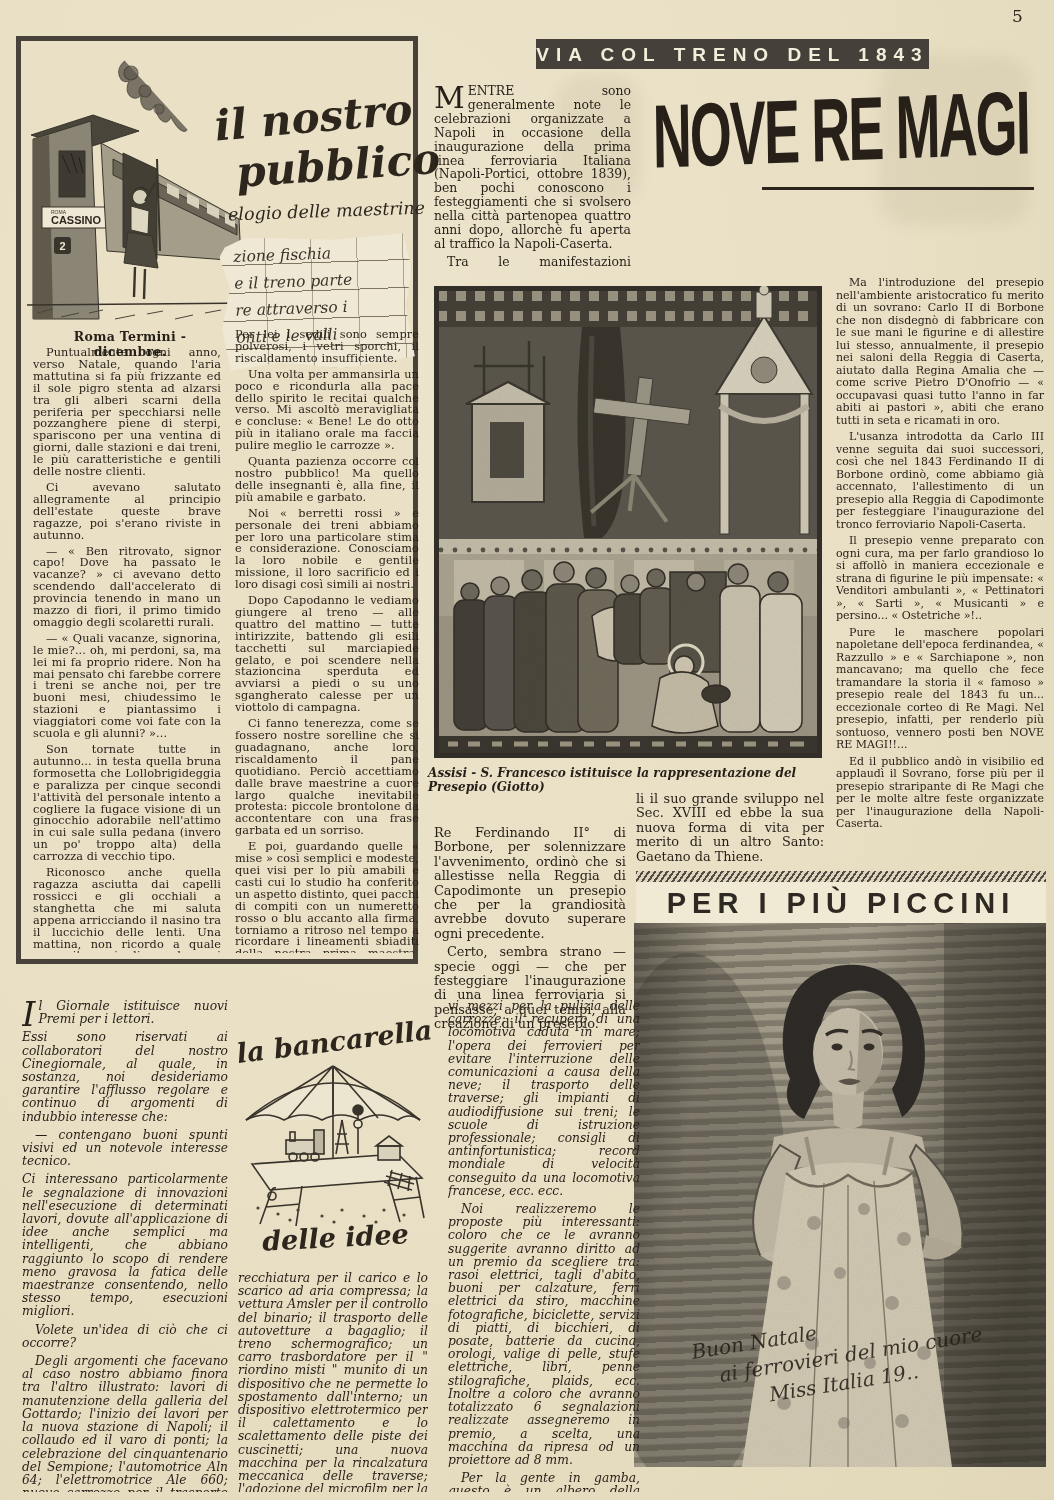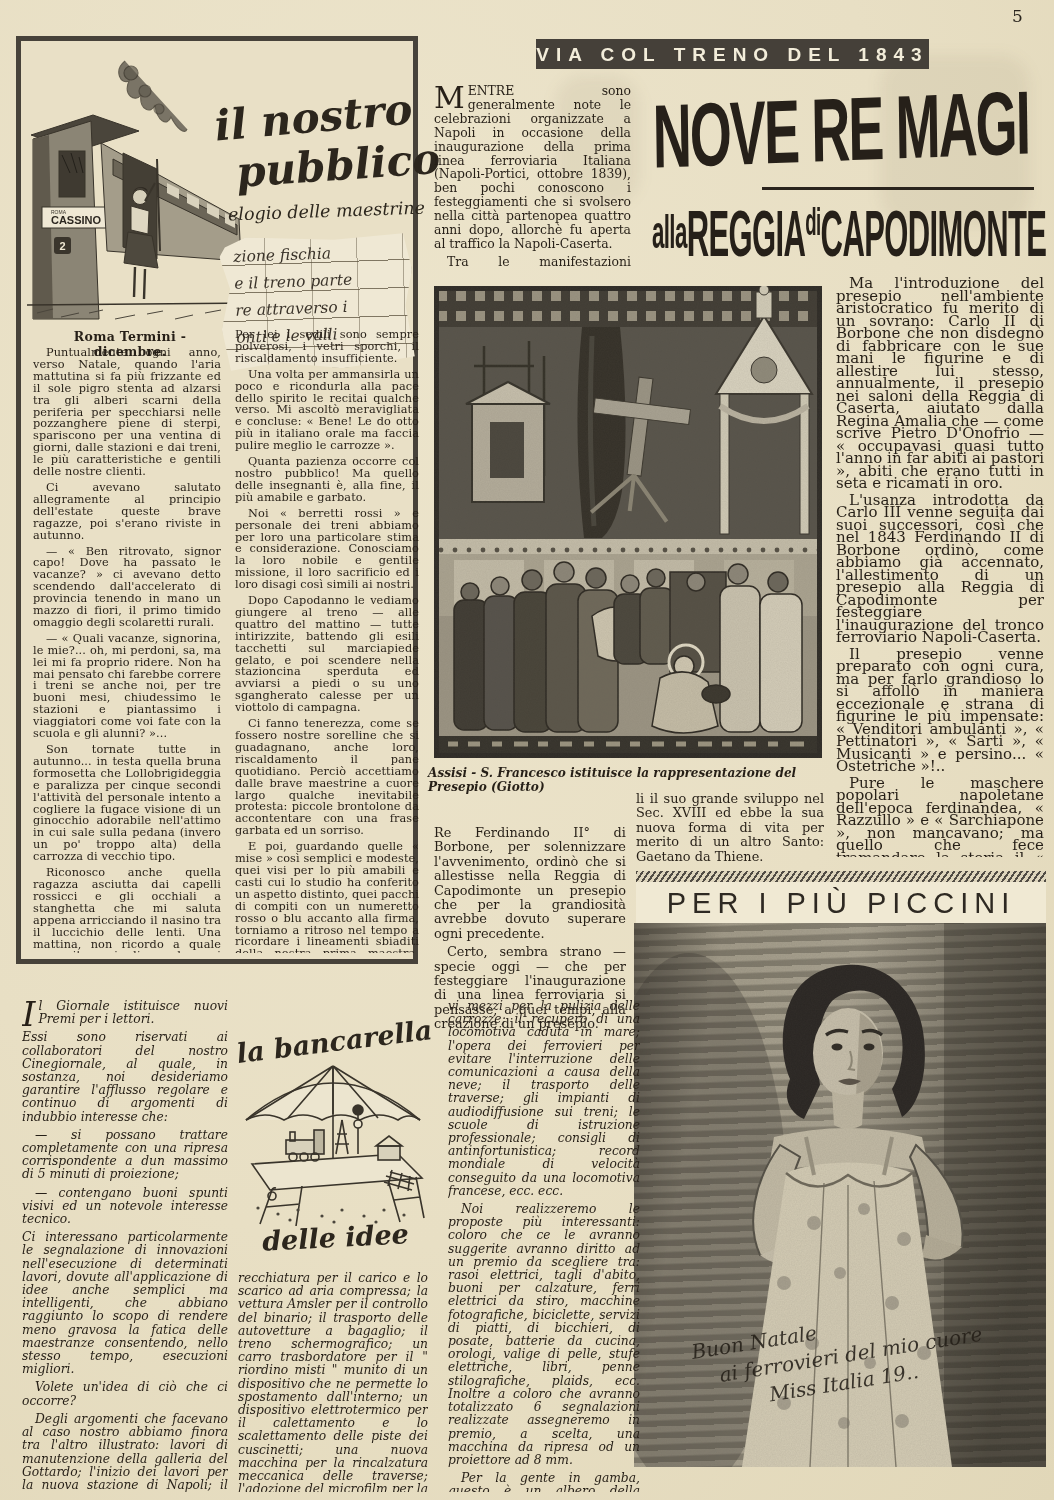--- a/index.html
+++ b/index.html
@@ -9,21 +9,21 @@
   .abs{position:absolute;}
   .ghost{position:absolute;background:rgba(96,84,58,0.07);filter:blur(7px);border-radius:30px;}
 
   
   .col{position:absolute;text-align:justify;overflow:hidden;}
   .col p{margin:0 0 4px 0;text-indent:13px;}
   .col p.noind{text-indent:0;}
   .boxtext{font-size:11.3px;line-height:11.9px;letter-spacing:0.1px;}
   .midtext{font-size:12.4px;line-height:13.9px;}
   .bigtext{font-size:12.9px;line-height:14.4px;}
-  .denstext{font-size:15px;line-height:12.5px;}
+  .denstext{font-size:11px;line-height:12.5px;}
   .italtext{font-size:12.3px;line-height:13.2px;font-style:italic;}
   .italtext p{margin:0 0 5px 0;}
 
   .dateline{font-weight:bold;text-align:center;font-size:12.5px;letter-spacing:0.3px;}
   .dropcap{float:left;font-size:30px;line-height:25px;padding:1px 3px 0 0;}
   .dropcap.it{font-style:italic;font-size:34px;line-height:27px;}
 
   
   #pbox{left:16px;top:36px;width:402px;height:928px;
         background:
@@ -60,21 +60,21 @@
   #hl2 .sm2{font-size:30px;vertical-align:16px;letter-spacing:-1px;}
 
   
   #fresco{left:434px;top:286px;width:388px;height:472px;}
   #caption{left:428px;top:766px;width:398px;text-align:left;font-weight:bold;font-style:italic;font-size:12.1px;}
 
   
   #hatch{left:636px;top:871px;width:410px;height:11px;
          background:repeating-linear-gradient(125deg,#514c44 0 2px,#ded5bc 2px 5px);}
   #piccini-strip{left:636px;top:882px;width:410px;height:41px;background:#f0e9d3;
-         font-family:"Liberation Sans",sans-serif;font-weight:normal;font-size:29px;color:#2e2922;
+         font-family:"Liberation Sans",sans-serif;font-weight:bold;font-size:29px;color:#2e2922;
          letter-spacing:6px;text-align:center;line-height:42px;white-space:nowrap;}
   #photo{left:634px;top:923px;width:412px;height:544px;overflow:hidden;
          background:
            linear-gradient(100deg, rgba(40,36,30,0.55) 0%, rgba(40,36,30,0) 18%, rgba(255,250,235,0.08) 45%, rgba(30,27,22,0.5) 88%),
            repeating-linear-gradient(178deg, #a29b89 0 5px, #7d7768 7px 12px);}
   #dedication{left:60px;top:390px;width:330px;transform:rotate(-9deg);
          font-style:italic;font-size:20px;line-height:27px;color:#241f18;opacity:0.88;}
   #dedication div{white-space:nowrap;}
   #dedication div:nth-child(2){padding-left:24px;}
   #dedication div:nth-child(3){padding-left:70px;}
@@ -181,25 +181,20 @@
 
   <div class="col midtext" style="left:434px;top:84px;width:197px;height:185px;">
     <p class="noind"><span class="dropcap">M</span><span>ENTRE sono generalmente note le celebrazioni organizzate a Napoli in occasione della inaugurazione della prima linea ferroviaria Italiana (Napoli-Portici, ottobre 1839), ben pochi conoscono i festeggiamenti che si svolsero nella città partenopea quattro anni dopo, allorchè fu aperta al traffico la Napoli-Caserta.</span></p>
     <p>Tra le manifestazioni organizzate in quel lontano dicembre 1843 ci piace ricordarne una di sapore particolarmente natalizio.</p>
   </div>
 
   <div class="abs" id="hl1">
     <span>NOVE RE MAGI</span>
   </div>
   <div class="abs" id="hl-rule"></div>
-  <div class="abs" id="hl2">
-    <span class="inner">
-      <span class="sm">alla</span><span class="lg">REGGIA</span><span class="sm2">di</span><span class="lg">CAPODIMONTE</span>
-    </span>
-  </div>
 
   <svg id="fresco" class="abs" viewBox="0 0 388 472">
     <defs>
       <pattern id="meand" width="19" height="20" patternUnits="userSpaceOnUse">
         <rect width="19" height="20" fill="#403c34"></rect>
         <rect x="3" y="5" width="10" height="10" fill="#b0a995" opacity="0.8"></rect>
       </pattern>
       <pattern id="dots1" width="14" height="16" patternUnits="userSpaceOnUse">
         <rect width="14" height="16" fill="#c4bda9"></rect>
         <circle cx="7" cy="8" r="2.4" fill="#555045"></circle>
@@ -348,21 +343,20 @@
     <div class="abs" id="dedication">
       <div>Buon Natale</div>
       <div>ai ferrovieri del mio cuore</div>
       <div>Miss Italia 19..</div>
     </div>
   </div>
 
   <div class="col italtext" style="left:22px;top:1000px;width:206px;height:492px;">
     <p class="noind"><span class="dropcap it">I</span><span>l Giornale istituisce nuovi Premi per i lettori.</span></p>
     <p class="noind">Essi sono riservati ai collaboratori del nostro Cinegiornale, al quale, in sostanza, noi desideriamo garantire l'afflusso regolare e continuo di argomenti di indubbio interesse che:</p>
-    <p>— si possano trattare completamente con una ripresa corrispondente a dun massimo di 5 minuti di proiezione;</p>
     <p>— contengano buoni spunti visivi ed un notevole interesse tecnico.</p>
     <p class="noind">Ci interessano particolarmente le segnalazione di innovazioni nell'esecuzione di determinati lavori, dovute all'applicazione di idee anche semplici ma intelligenti, che abbiano raggiunto lo scopo di rendere meno gravosa la fatica delle maestranze consentendo, nello stesso tempo, esecuzioni migliori.</p>
     <p>Volete un'idea di ciò che ci occorre?</p>
     <p>Degli argomenti che facevano al caso nostro abbiamo finora tra l'altro illustrato: lavori di manutenzione della galleria del Gottardo; l'inizio dei lavori per la nuova stazione di Napoli; il collaudo ed il varo di ponti; la celebrazione del cinquantenario del Sempione; l'automotrice Aln 64; l'elettromotrice Ale 660; nuove carrozze per il trasporto viaggiatori; carri serbatoio con serpentine di disgelo; carri per il trasporto del cemento con appa-</p>
   </div>
 
   <div class="abs script" id="banc-top">la bancarella</div>
   <svg class="abs" style="left:238px;top:1062px;" width="190" height="164" viewBox="0 0 190 164">
     <g stroke="#39342b" stroke-width="1.6" fill="none">
       <path d="M8,58 Q95,-16 182,58" fill="#ece5cf"></path>

